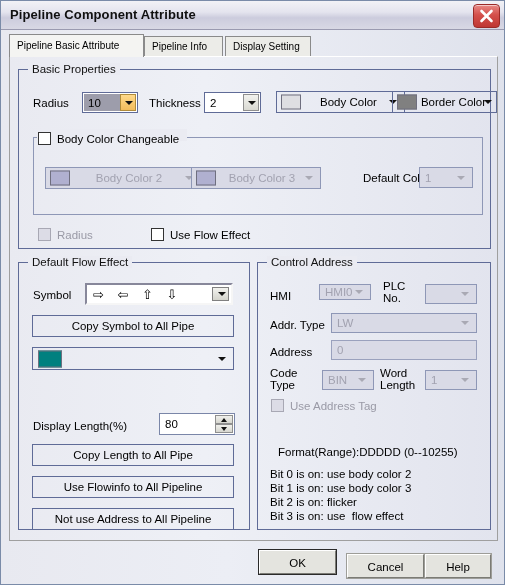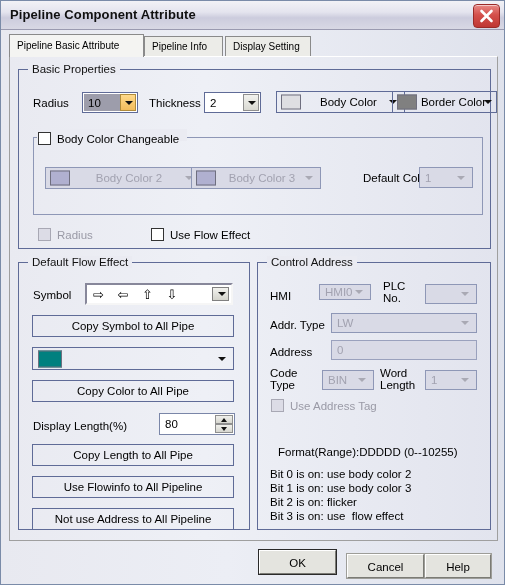--- a/index.html
+++ b/index.html
@@ -438,21 +438,20 @@
         </div>
       </div>
 
       <button class="flatbtn" style="left:13px; top:52px; width:202px; height:22px;">Copy Symbol to All Pipe</button>
 
       <div class="flatcombo" style="left:13px; top:84px; width:202px; height:23px;">
         <div class="swatch" id="sw-symbol" style="width: 24px; height: 17px; left: 5px; background: rgb(0, 128, 127);"></div>
         <div class="tri-s"></div>
       </div>
 
-      <button class="flatbtn" style="left:13px; top:117px; width:202px; height:22px;">Copy Color to All Pipe</button>
 
       <div class="lbl" style="left:14px; top:157px;">Display Length(%)</div>
       <div class="field" style="left:140px; top:150px; width:76px; height:22px;">
         <div class="ftext">80</div>
         <div class="spin">
           <div class="half up">
             <div class="tri-up-s"></div>
           </div>
           <div class="half dn">
             <div class="tri-dn-s"></div>

